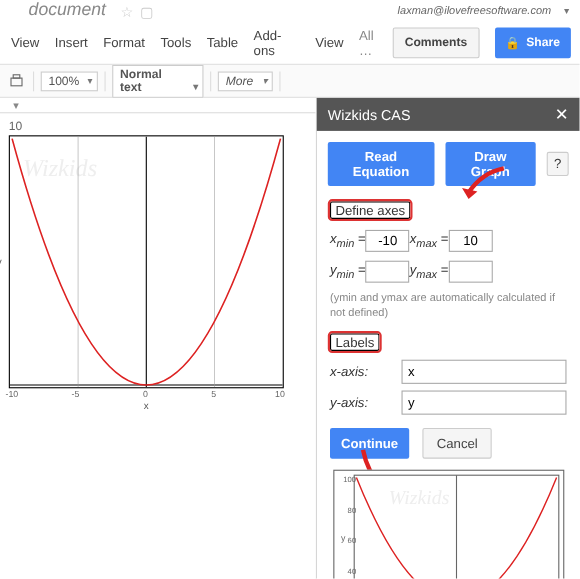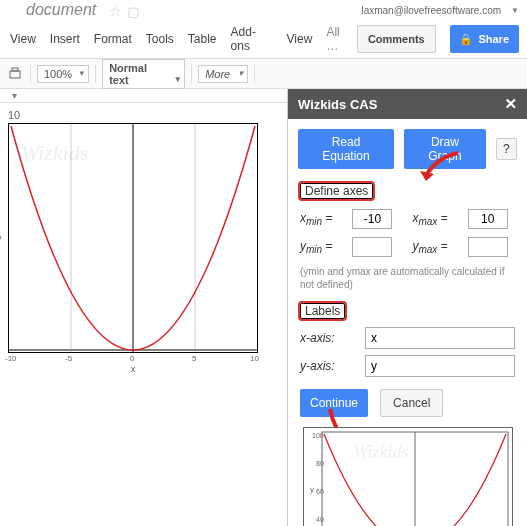--- a/index.html
+++ b/index.html
@@ -28,27 +28,27 @@
   .page-content { padding: 6px 8px 8px 8px; }
   .axis-num { font-size: 11px; color: #666; margin-bottom: 2px; }
   .chart-main { width: 250px; height: 230px; border: 1px solid #000; position: relative; background: #fff; }
   .wm { position: absolute; left: 12px; top: 16px; font-size: 22px; color: #eee; font-style: italic; font-family: serif; }
   .axis-label { position: absolute; font-size: 9px; color: #555; }
   .xlab-bottom { left: 50%; bottom: -14px; transform: translateX(-50%); }
   .ylab-left { left: -12px; top: 50%; transform: translateY(-50%); }
   .ticks-x, .ticks-y { position: absolute; font-size: 8px; color: #666; }
 
   .panel { width: 240px; background: #fff; border-left: 1px solid #ccc; display: flex; flex-direction: column; }
-  .panel-head { background: #555; color: #fff; padding: 6px 10px; font-size: 13px; font-weight: bold; display: flex; justify-content: space-between; align-items: center; }
+  .panel-head { background: #555; color: #fff; padding: 6px 10px; font-size: 13px; font-weight: normal; display: flex; justify-content: space-between; align-items: center; }
   .panel-body { padding: 10px 10px 0 10px; overflow: hidden; position: relative; }
-  .blue-btn { background: #4285f4; color: #fff; border: none; padding: 6px 10px; font-size: 12px; font-weight: normal; border-radius: 2px; }
+  .blue-btn { background: #4285f4; color: #fff; border: none; padding: 6px 10px; font-size: 12px; font-weight: bold; border-radius: 2px; }
   .row-btns { display: flex; gap: 10px; align-items: center; margin-bottom: 12px; }
   .help-btn { width: 22px; height: 22px; border: 1px solid #ccc; border-radius: 2px; background: #f5f5f5; font-size: 12px; display:flex;align-items:center;justify-content:center;}
   .section-label { display: inline-block; border: 2px solid #d33; border-radius: 4px; padding: 1px 5px; font-size: 12px; background: #fff; box-shadow: 0 0 0 1px #000 inset; }
-  .axis-row { display: flex; gap: 20px; margin: 8px 2px; font-size: 12px; align-items: center; }
+  .axis-row { display: flex; gap: 0; margin: 8px 2px; font-size: 12px; align-items: center; }
   .sub { font-style: italic; }
   .small-input { width: 40px; border: 1px solid #aaa; padding: 2px 4px; font-size: 12px; text-align: center; }
   .note { font-size: 10px; color: #888; margin: 4px 2px 10px 2px; line-height: 1.3; }
   .label-input { width: 150px; border: 1px solid #aaa; padding: 3px 5px; font-size: 12px; }
   .label-row { display: flex; align-items: center; gap: 24px; margin: 6px 2px; font-size: 12px; }
   .btn-row2 { display: flex; gap: 12px; margin: 12px 2px 10px 2px; }
   .gray-btn { border: 1px solid #ccc; background: #f5f5f5; padding: 6px 12px; font-size: 12px; border-radius: 2px; color: #444; }
   .chart-small { width: 210px; height: 122px; border: 1px solid #666; position: relative; display:block; margin: 1px auto 0 auto; background: #fff; overflow:hidden;}
   .wm2 { position: absolute; left: 50px; top: 14px; font-size: 18px; color: #eee; font-style: italic; font-family: serif; }
 
@@ -61,21 +61,21 @@
 
 <div class="topbar">
   <div>
     <span class="doc-title">document</span>
     <span class="title-icons">
       <span style="color:#ccc;font-size:13px;">☆</span>
       <span style="color:#ccc;font-size:13px;">▢</span>
     </span>
   </div>
   <div class="topbar-right">
-    <span style="font-size:10px;">laxman@ilovefreesoftware.com</span>
+    <span style="font-size:10px;font-style:italic;">laxman@ilovefreesoftware.com</span>
     <span style="color:#777;font-size:8px;">▼</span>
   </div>
 </div>
 
 <div class="menubar">
   <span>View</span>
   <span>Insert</span>
   <span>Format</span>
   <span>Tools</span>
   <span>Table</span>

